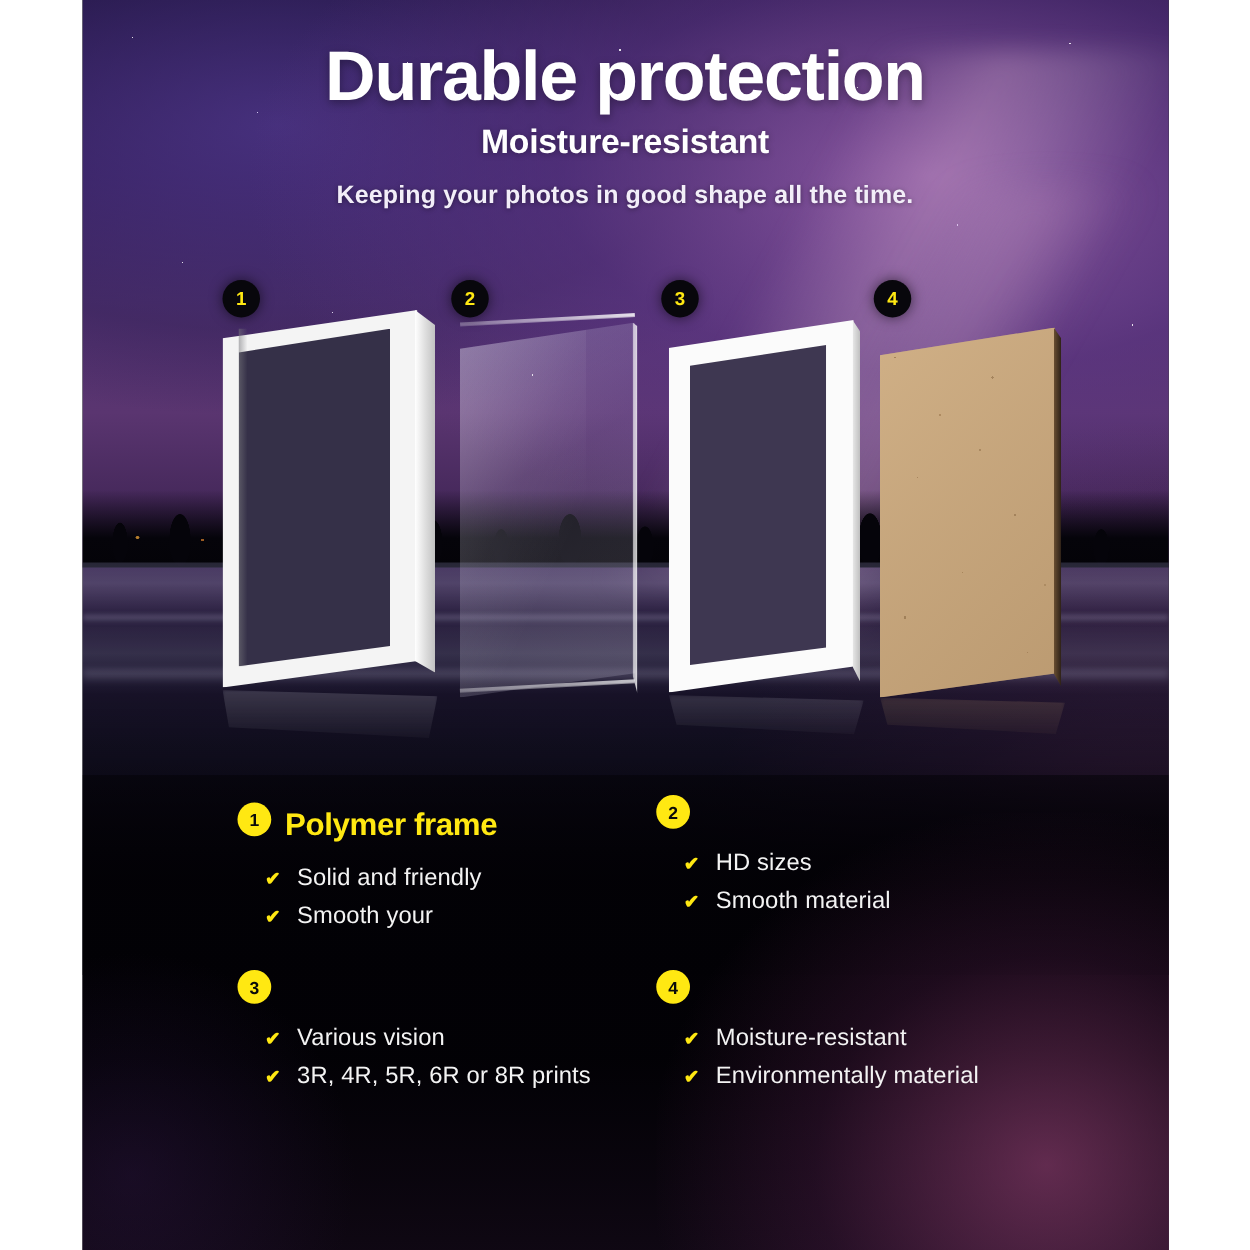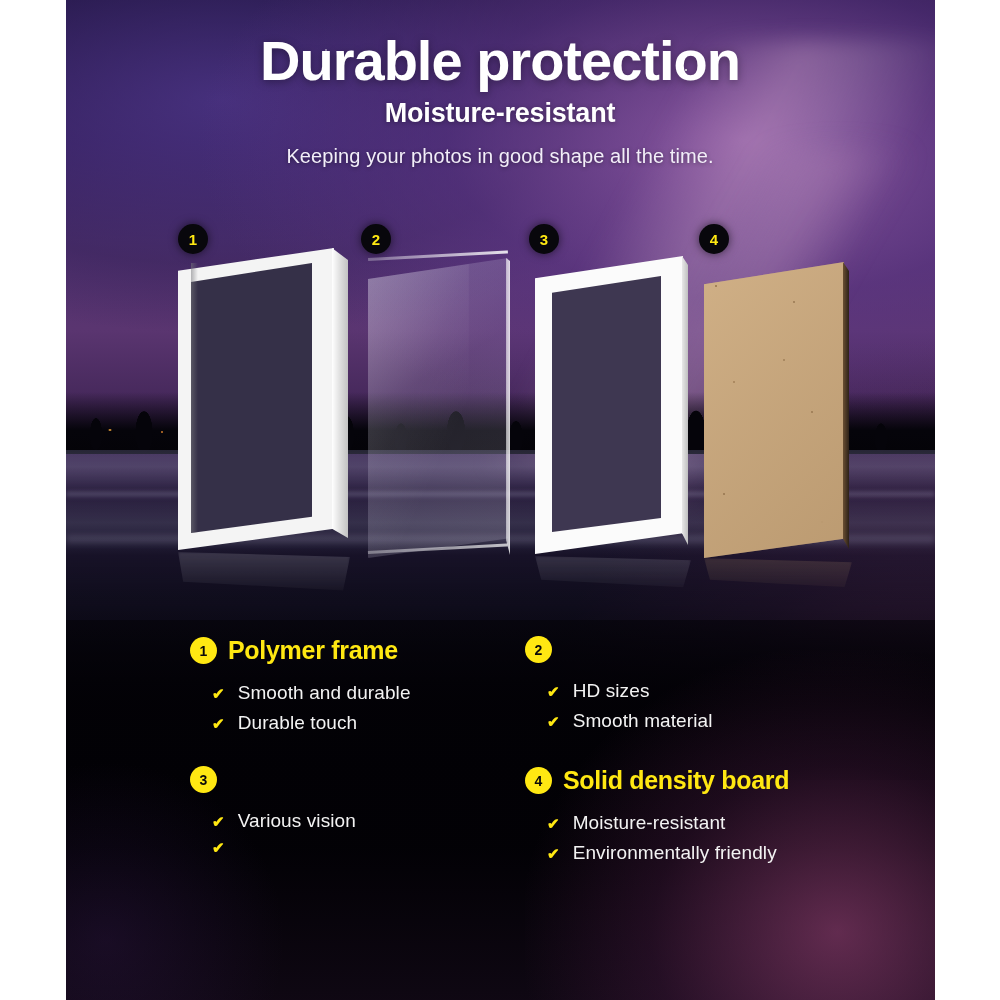--- a/index.html
+++ b/index.html
@@ -151,21 +151,21 @@
   .heads{position:absolute;left:0;right:0;top:32px;text-align:center;z-index:6;}
   .h-title{
     font-size:56px;font-weight:700;color:#ffffff;letter-spacing:-1px;
     line-height:1.04;text-shadow:0 2px 8px rgba(0,0,0,.35);
   }
   .h-sub{
     margin-top:8px;font-size:27px;font-weight:700;color:#ffffff;
     letter-spacing:-.2px;text-shadow:0 1px 5px rgba(0,0,0,.35);
   }
   .h-desc{
-    margin-top:16px;font-size:20px;font-weight:400;color:#f2eef8;
+    margin-top:16px;font-size:20px;font-weight:700;color:#f2eef8;
     letter-spacing:.1px;text-shadow:0 1px 4px rgba(0,0,0,.4);
   }
 
   
   .parts{position:absolute;left:0;top:0;width:1000px;height:620px;z-index:5;}
 
   .badge-top{
     position:absolute;width:30px;height:30px;border-radius:50%;
     background:#08070c;color:#ffe812;
     font-size:15px;font-weight:700;
@@ -304,20 +304,21 @@
   .badge-list{
     width:27px;height:27px;border-radius:50%;
     background:#ffe812;color:#0a0a0a;
     font-size:14px;font-weight:700;
     display:flex;align-items:center;justify-content:center;
     flex:0 0 auto;
   }
   .feat-title{
     font-size:25px;font-weight:700;color:#ffe812;letter-spacing:-.3px;
     white-space:nowrap;
+    margin-top:10px;
   }
   .bullets{list-style:none;margin:0;padding:0 0 0 22px;}
   .bullets li{
     display:flex;align-items:baseline;gap:13px;
     font-size:19px;color:#f3f3f3;line-height:1.58;letter-spacing:.1px;
   }
   .tick{color:#ffe812;font-size:15px;font-weight:700;flex:0 0 auto;}
 </style>
 </head>
 <body>
@@ -386,25 +387,25 @@
   <div class="features">
 
     <div class="feat">
       <div class="feat-head">
         <span class="badge-list">1</span>
         <span class="feat-title">Polymer frame</span>
       </div>
       <ul class="bullets">
         <li>
             <span class="tick">✔</span>
-            <span>Smooth and durable</span>
-          </li>
-        <li>
-            <span class="tick">✔</span>
-            <span>Durable touch</span>
+            <span>Solid and friendly</span>
+          </li>
+        <li>
+            <span class="tick">✔</span>
+            <span>Smooth your</span>
           </li>
       </ul>
     </div>
 
     <div class="feat">
       <div class="feat-head">
         <span class="badge-list">2</span>
       </div>
       <ul class="bullets">
         <li>
@@ -422,36 +423,36 @@
       <div class="feat-head">
         <span class="badge-list">3</span>
       </div>
       <ul class="bullets">
         <li>
             <span class="tick">✔</span>
             <span>Various vision</span>
           </li>
         <li>
             <span class="tick">✔</span>
+            <span>3R, 4R, 5R, 6R or 8R prints</span>
           </li>
       </ul>
     </div>
 
     <div class="feat">
       <div class="feat-head">
         <span class="badge-list">4</span>
-        <span class="feat-title">Solid density board</span>
       </div>
       <ul class="bullets">
         <li>
             <span class="tick">✔</span>
             <span>Moisture-resistant</span>
           </li>
         <li>
             <span class="tick">✔</span>
-            <span>Environmentally friendly</span>
+            <span>Environmentally material</span>
           </li>
       </ul>
     </div>
 
   </div>
 
 </div>
 
 </body></html>

